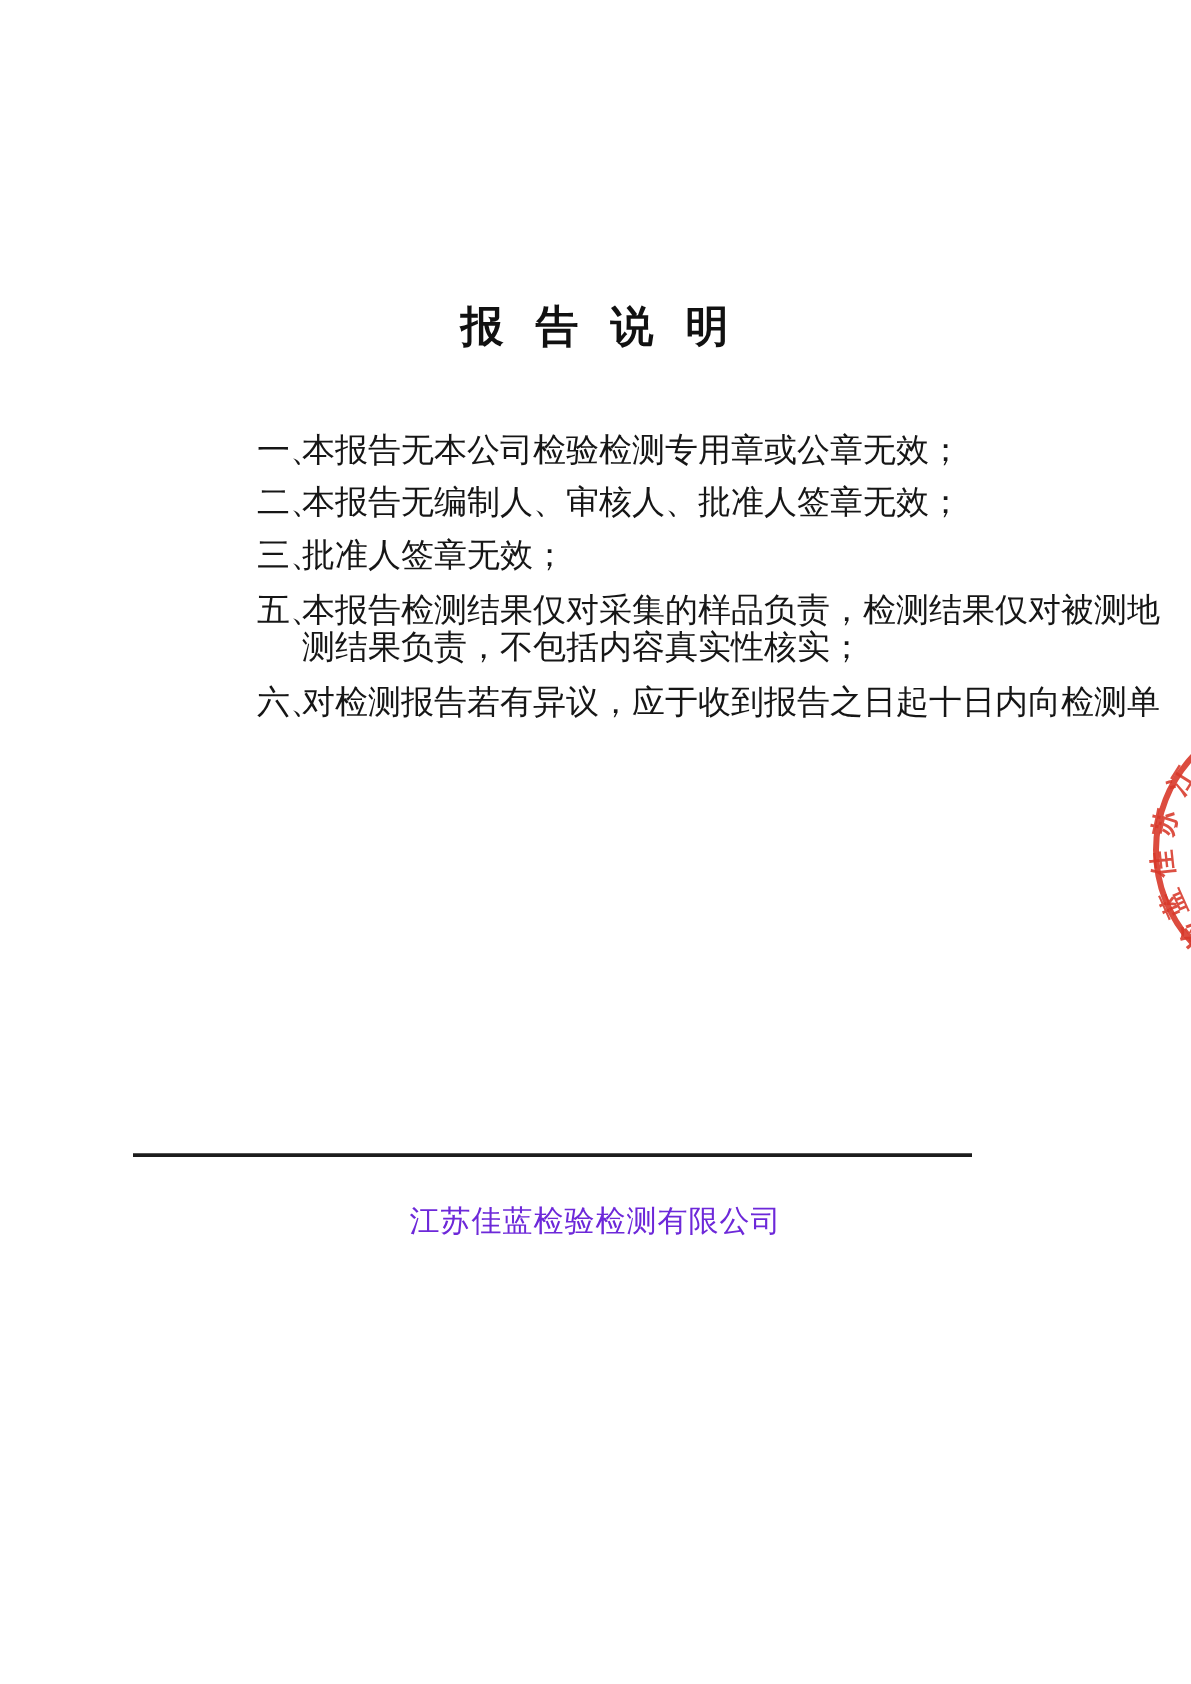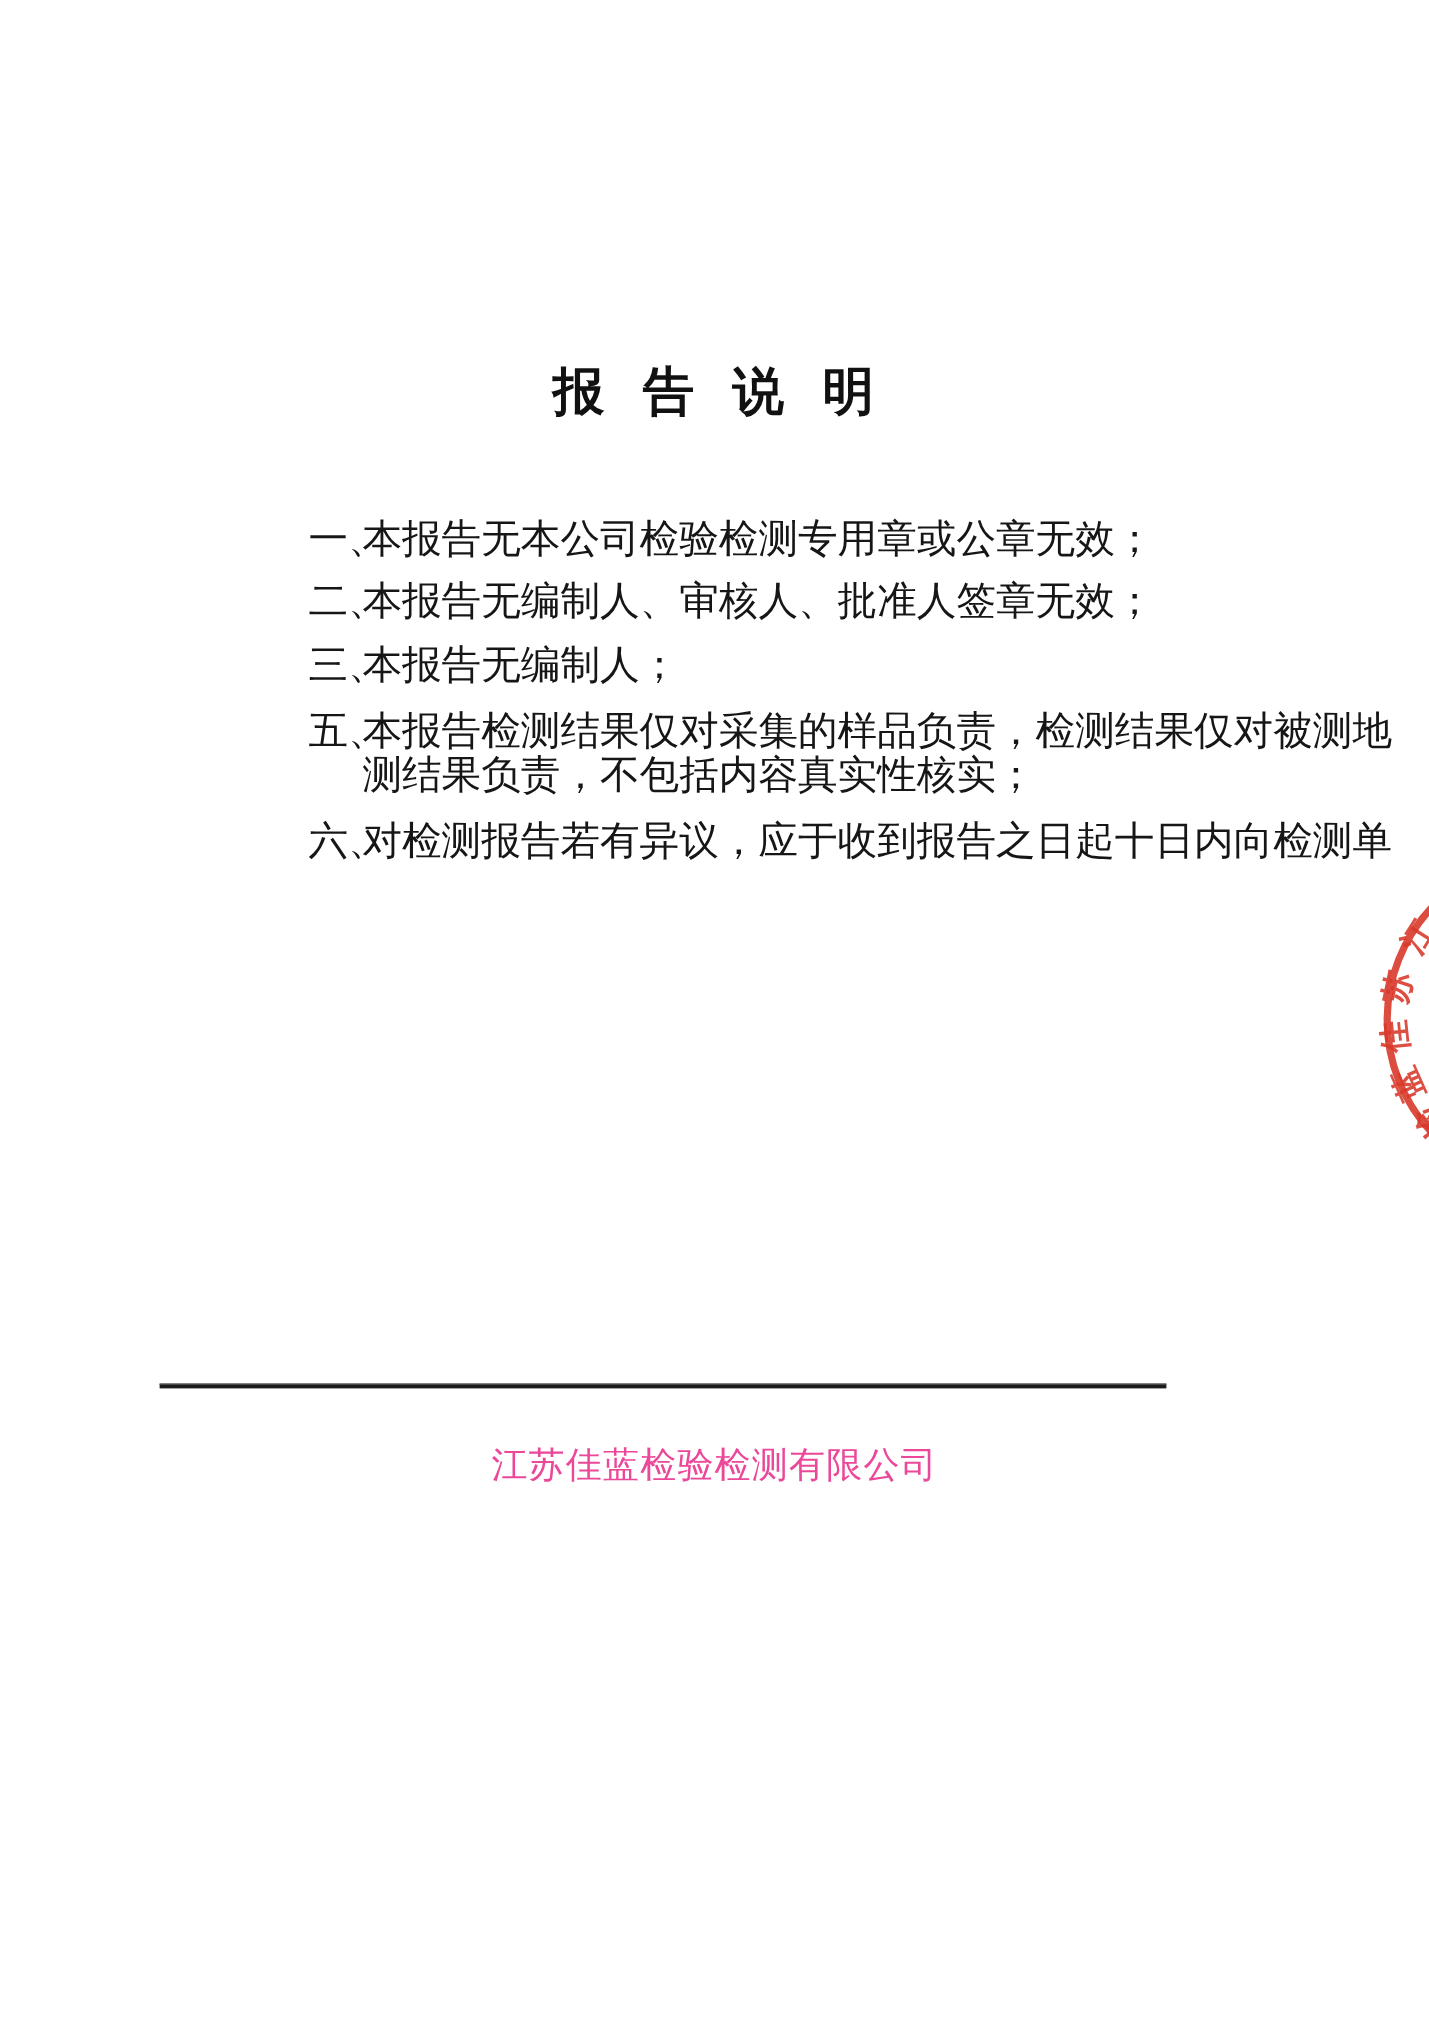--- a/index.html
+++ b/index.html
@@ -53,21 +53,21 @@
     border-top: 1px solid #555555;
   }
   .footer-company {
     position: absolute;
     left: 0;
     top: 1201px;
     width: 100%;
     text-align: center;
     font-size: 30px;
     letter-spacing: 1px;
-    color: #ec4899;
+    color: #6d28d9;
   }
   .seal {
     position: absolute;
     left: 1116px;
     top: 695px;
     width: 75px;
     height: 265px;
     pointer-events: none;
   }
   .seal text {
@@ -85,21 +85,21 @@
   <h1 class="page-title">报 告 说 明</h1>
 
   <div class="notes">
       <div class="note" style="margin-top: 0px;">
         <div class="note-line"><span class="note-marker">一、</span><span>本报告无本公司检验检测专用章或公章无效；</span></div>
       </div>
       <div class="note" style="margin-top: 15px;">
         <div class="note-line"><span class="note-marker">二、</span><span>本报告无编制人、审核人、批准人签章无效；</span></div>
       </div>
       <div class="note" style="margin-top: 16px;">
-        <div class="note-line"><span class="note-marker">三、</span><span>本报告无编制人；</span></div>
+        <div class="note-line"><span class="note-marker">三、</span><span>批准人签章无效；</span></div>
       </div>
       <div class="note" style="margin-top: 18px;">
         <div class="note-line"><span class="note-marker">五、</span><span>本报告检测结果仅对采集的样品负责，检测结果仅对被测地</span></div>
         <div class="note-line cont" style="margin-top: 0px;"><span>测结果负责，不包括内容真实性核实；</span></div>
       </div>
       <div class="note" style="margin-top: 18px;">
         <div class="note-line"><span class="note-marker">六、</span><span>对检测报告若有异议，应于收到报告之日起十日内向检测单</span></div>
       </div>
     </div>
 

